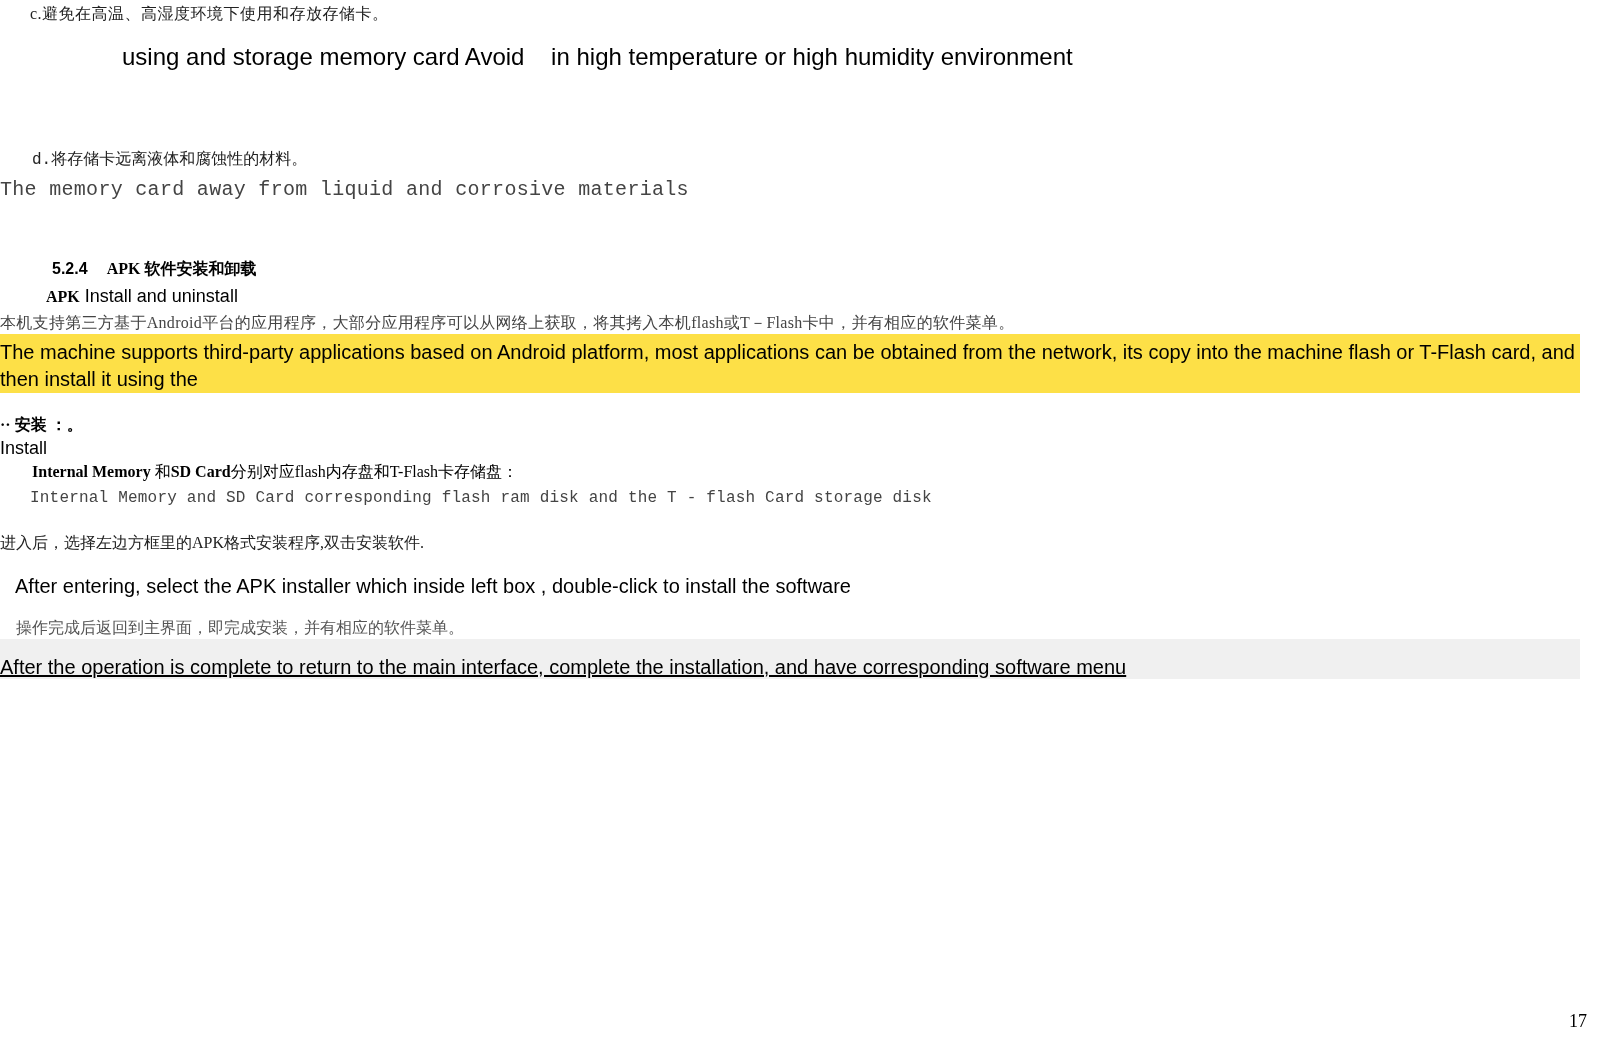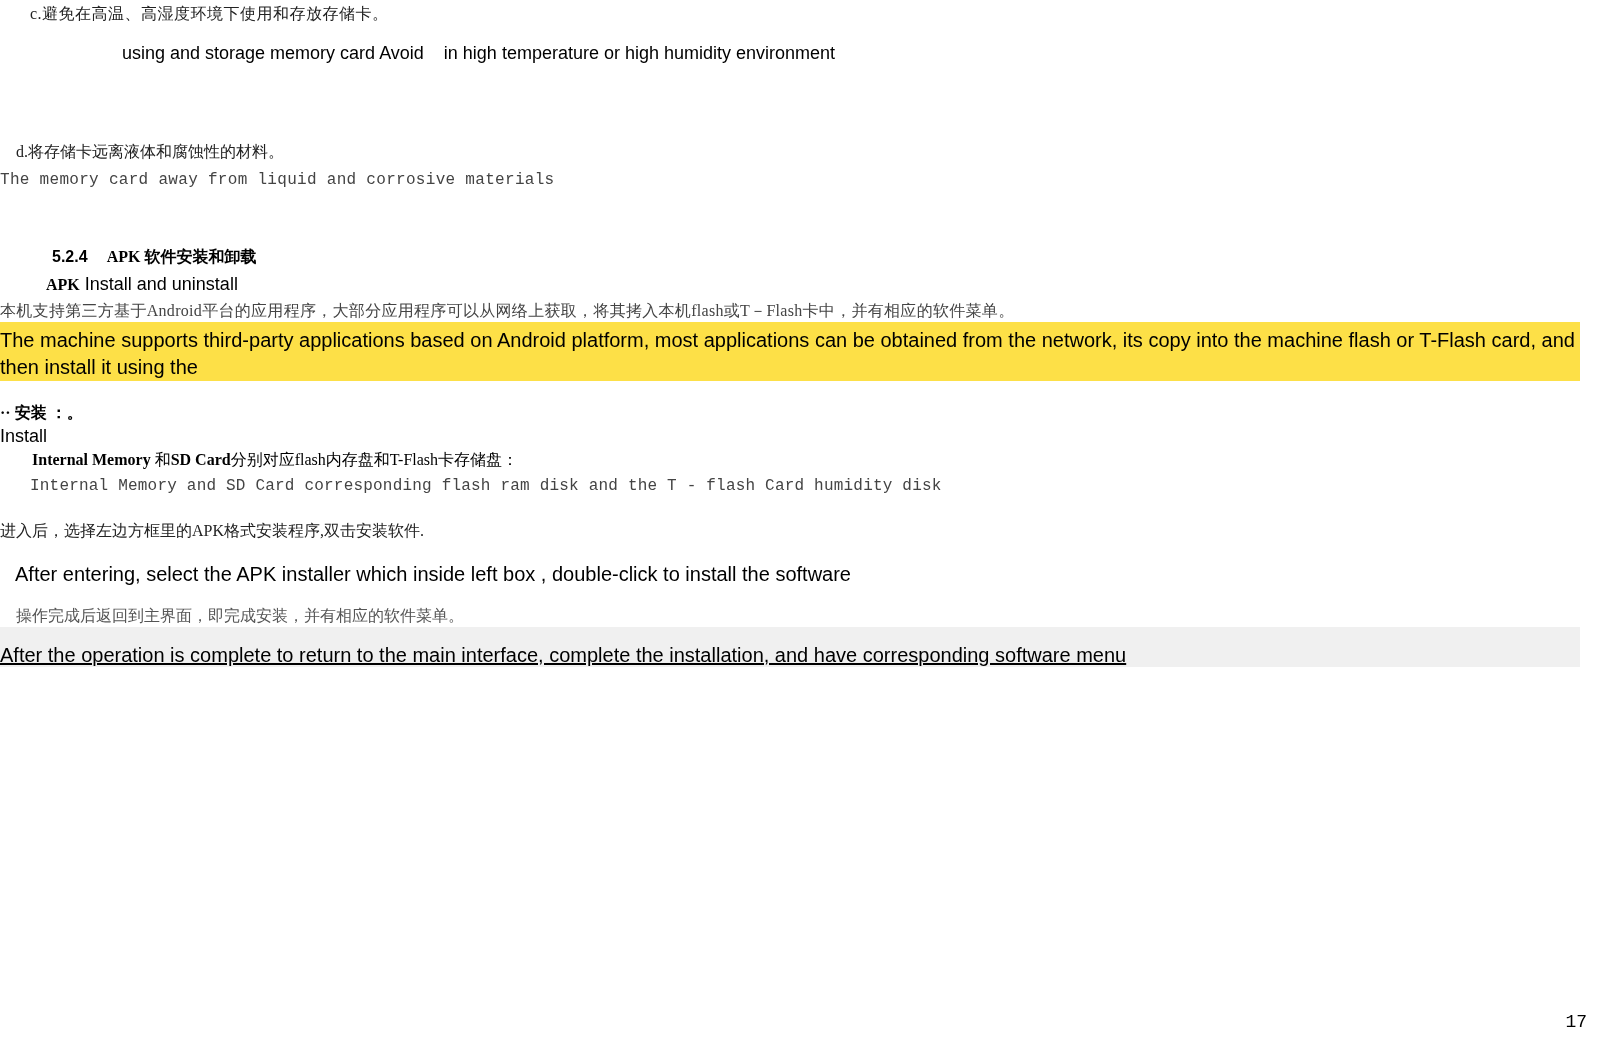--- a/index.html
+++ b/index.html
@@ -21,35 +21,35 @@
     .line-c-cn {
       font-family: SimSun, "宋体", serif;
       font-size: 16px;
       color: #222;
       padding-left: 30px;
       padding-top: 2px;
       letter-spacing: 0.5px;
     }
     .line-c-en {
       font-family: Arial, sans-serif;
-      font-size: 18px;
+      font-size: 24px;
       color: #000;
       padding-left: 122px;
       padding-top: 18px;
     }
     .line-d-cn {
-      font-family: Liberation Serif, serif;
+      font-family: Liberation Mono, monospace;
       font-size: 16px;
       color: #222;
-      padding-left: 16px;
+      padding-left: 32px;
       padding-top: 78px;
     }
     .line-d-en {
       font-family: "Courier New", SimSun, monospace;
-      font-size: 16px;
+      font-size: 20px;
       color: #444;
       padding-left: 0px;
       padding-top: 8px;
       letter-spacing: 0.3px;
     }
     .section-heading-cn {
       font-family: SimSun, "宋体", serif;
       font-size: 16px;
       font-weight: bold;
       color: #000;
@@ -150,21 +150,21 @@
       padding-left: 0px;
       padding-top: 17px;
       background: #f0f0f0;
       width: 1580px;
       text-decoration: underline;
     }
     .page-number {
       position: absolute;
       bottom: 18px;
       right: 28px;
-      font-family: Liberation Mono, monospace;
+      font-family: Liberation Serif, serif;
       font-size: 18px;
       color: #000;
     }
   </style>
 </head>
 <body>
 
 <div class="content">
 
   <div class="line-c-cn">c.避免在高温、高湿度环境下使用和存放存储卡。</div>
@@ -184,21 +184,21 @@
 
   <div class="para-cn-1">本机支持第三方基于Android平台的应用程序，大部分应用程序可以从网络上获取，将其拷入本机flash或T－Flash卡中，并有相应的软件菜单。</div>
   <div class="para-en-1">The machine supports third-party applications based on Android platform, most applications can be obtained from the network, its copy into the machine flash or T-Flash card, and then install it using the</div>
 
   <div class="install-heading-cn">·· 安装 ：。</div>
   <div class="install-heading-en">Install</div>
 
   <div class="internal-cn">
     <span class="bold">Internal Memory</span><span> 和</span><span class="bold">SD Card</span><span>分别对应flash内存盘和T-Flash卡存储盘：</span>
   </div>
-  <div class="internal-en">Internal Memory and SD Card corresponding flash ram disk and the T - flash Card humidity disk</div>
+  <div class="internal-en">Internal Memory and SD Card corresponding flash ram disk and the T - flash Card storage disk</div>
 
   <div class="enter-cn">进入后，选择左边方框里的APK格式安装程序,双击安装软件.</div>
   <div class="enter-en">After entering, select the APK installer which inside left box , double-click to install the software</div>
 
   <div class="complete-cn">操作完成后返回到主界面，即完成安装，并有相应的软件菜单。</div>
   <div class="complete-en">After the operation is complete to return to the main interface, complete the installation, and have corresponding software menu</div>
 
 </div>
 
 <div class="page-number">17</div>

